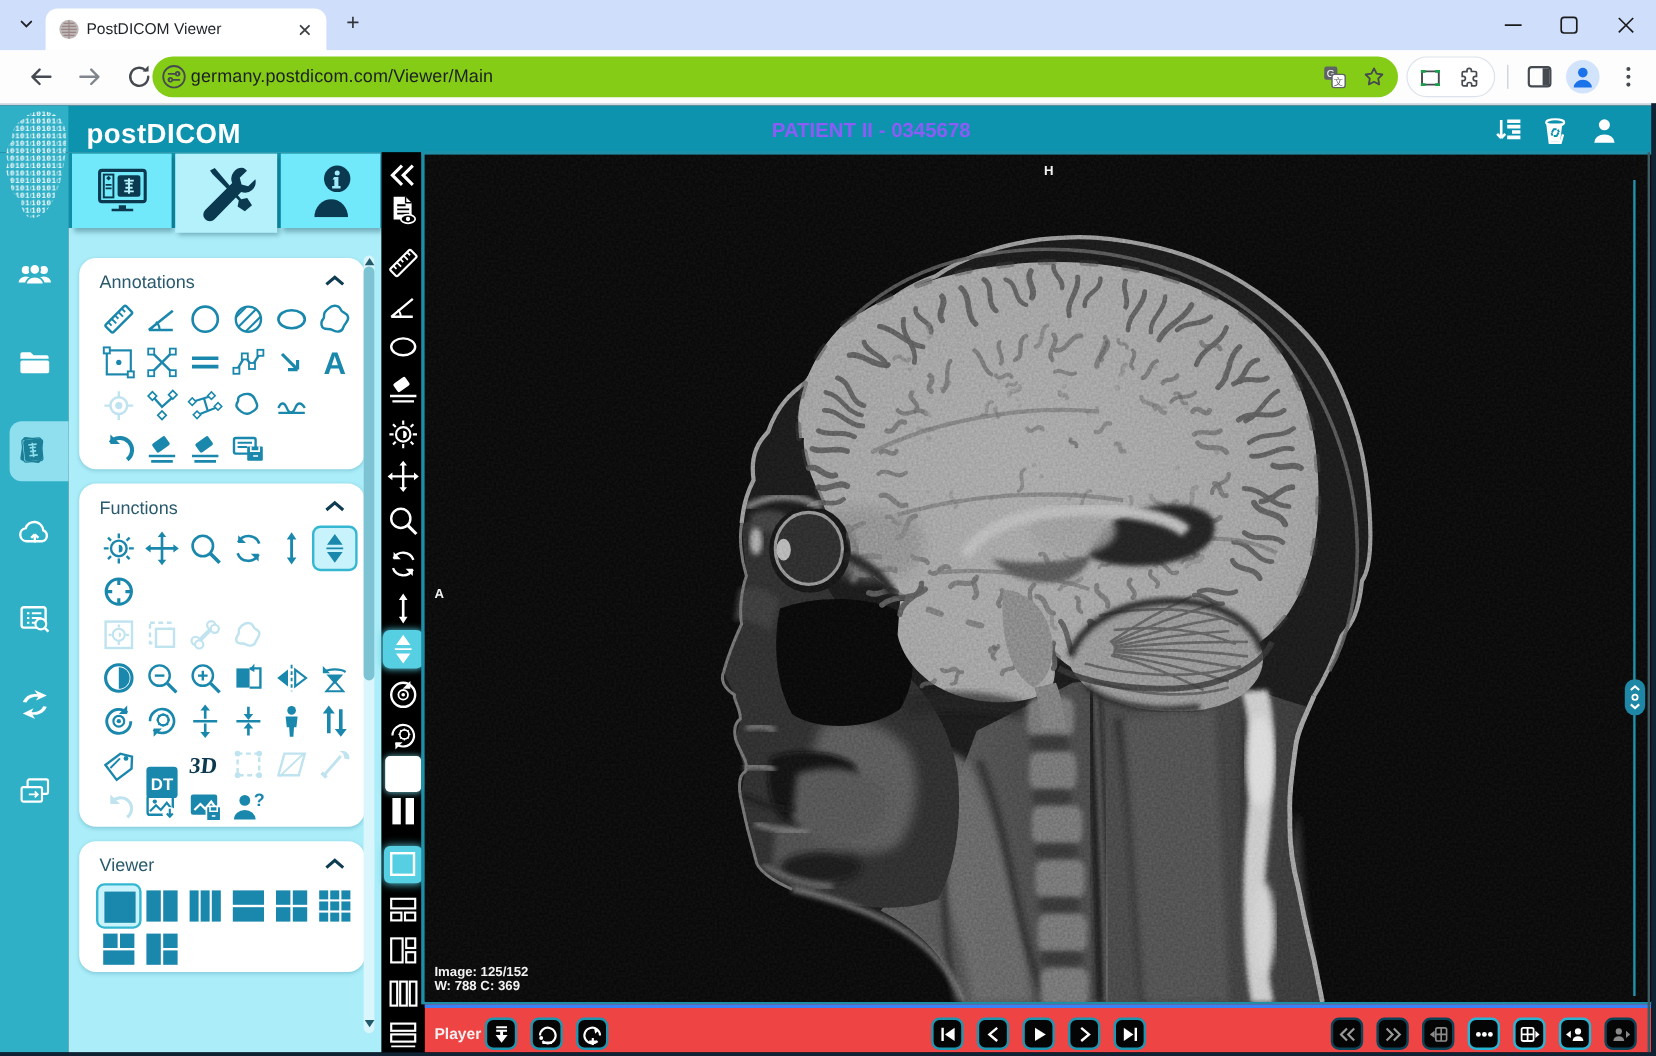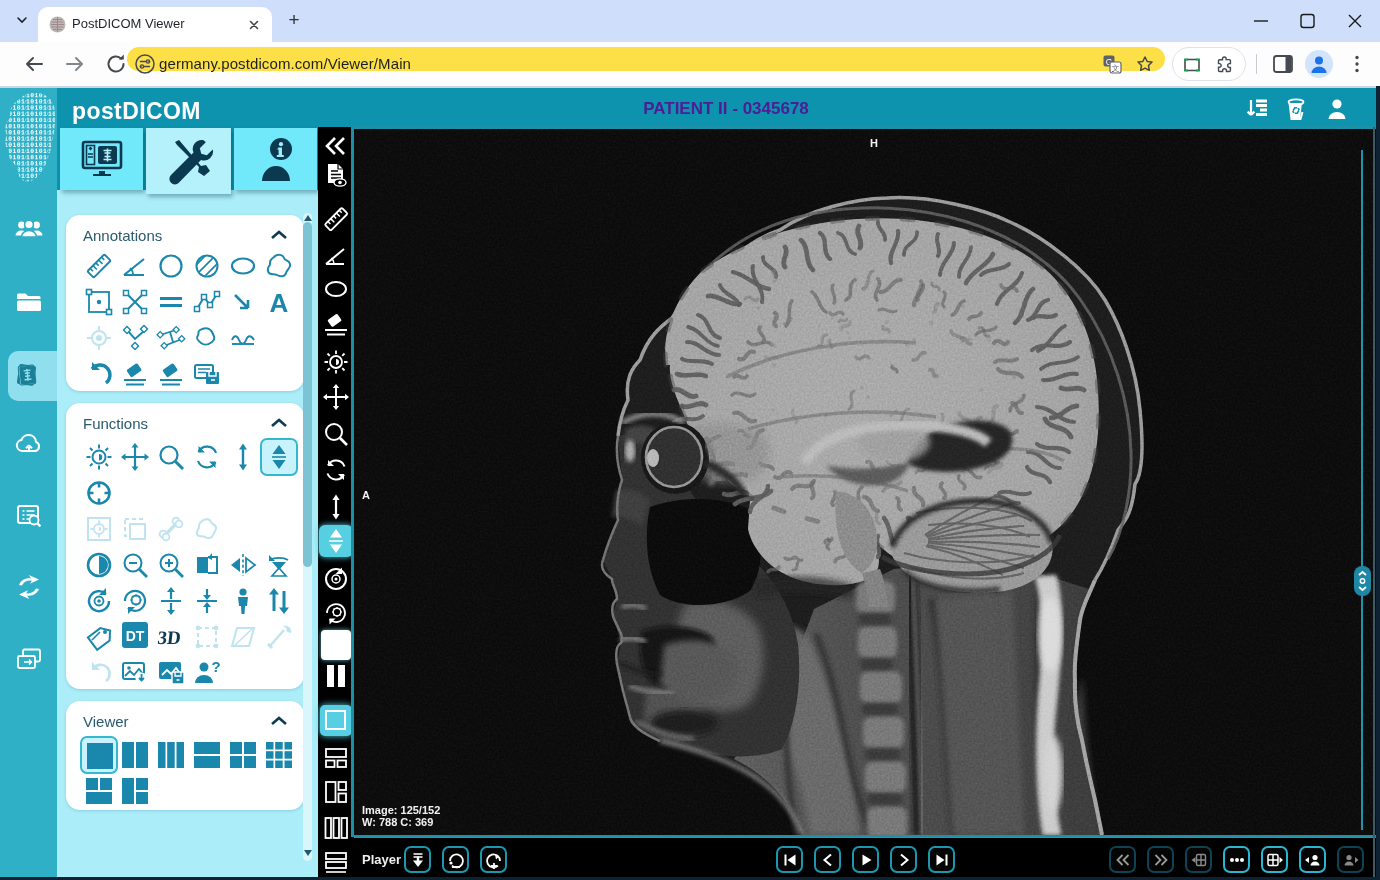--- a/index.html
+++ b/index.html
@@ -8,33 +8,33 @@
 
 
 #tabstrip { position:absolute; left:0; top:0; width:1380px; height:42px; background:#cfdffb; }
 #tab { position:absolute; left:38px; top:7px; width:234px; height:35px; background:#ffffff; border-radius:10px 10px 0 0; }
 #tab .title { position:absolute; left:34px; top:9px; font-size:13px; color:#1f2328; white-space:nowrap; }
 #tab .close { position:absolute; left:209px; top:11px; width:14px; height:14px; color:#444; font-size:15px; line-height:14px; }
 #tabchev { position:absolute; left:16px; top:14px; color:#1f2328; font-size:12px; }
 #newtab { position:absolute; left:284px; top:10px; width:20px; height:20px; color:#30343a; font-size:19px; line-height:20px; text-align:center; }
 .winctl { position:absolute; top:0; width:46px; height:42px; color:#1b1b1b; }
 #toolbar { position:absolute; left:0; top:42px; width:1380px; height:44px; background:#fdfdfe; }
-#addrbar { position:absolute; left:127px; top:5px; width:1038px; height:24px; border-radius:17px; background:#fde047; }
+#addrbar { position:absolute; left:127px; top:5px; width:1038px; height:34px; border-radius:17px; background:#84cc16; }
 #url { position:absolute; left:32px; top:8px; font-size:15px; color:#1c2024; letter-spacing:0.1px; }
 .tbi { position:absolute; top:8px; width:28px; height:28px; }
 #extpill { position:absolute; left:1172px; top:5px; width:74px; height:34px; border:1px solid #dde3ea; background:#ffffff; border-radius:17px; }
 #chromeline { position:absolute; left:0; top:86px; width:1380px; height:2px; background:#cfd6e0; }
 
 
 #app { position:absolute; left:0; top:88px; width:1380px; height:792px; background:#000; }
 #winedge-r { position:absolute; left:1376px; top:86px; width:4px; height:794px; background:#0e2233; }
 #winedge-b { position:absolute; left:0; top:877px; width:1380px; height:3px; background:#0e2233; }
 #header { position:absolute; left:0; top:88px; width:1377px; height:39px; background:#0d93ae; }
 #logotext { position:absolute; left:72px; top:98px; color:#ffffff; font-size:23px; font-weight:bold; letter-spacing:0.4px; }
-#headtitle { position:absolute; left:72px; top:99px; width:1308px; text-align:center; color:#4c1d95; font-size:17px; font-weight:bold; }
+#headtitle { position:absolute; left:72px; top:99px; width:1308px; text-align:center; color:#8b5cf6; font-size:17px; font-weight:bold; }
 .hic { position:absolute; top:96px; width:26px; height:26px; color:#fff; }
 
 #sidebar { position:absolute; left:0; top:127px; width:57px; height:750px; background:#2fb0c7; }
 #sidebar-top { position:absolute; left:0; top:88px; width:57px; height:39px; background:#2fb0c7; }
 .sbi { position:absolute; left:14px; width:30px; height:30px; color:#fff; }
 #sbsel { position:absolute; left:8px; top:351px; width:49px; height:50px; background:#8fdfee; border-radius:10px 0 0 10px; }
 
 #panel { position:absolute; left:57px; top:127px; width:261px; height:750px; background:#abedf8; }
 .ptab { position:absolute; top:1px; width:83px; height:62px; background:#72e9fa; box-shadow:2px 3px 4px rgba(10,60,80,.35); }
 .ptab.sel { background:#b5f1fb; height:66px; }
@@ -51,21 +51,21 @@
 #midbar { position:absolute; left:318px; top:127px; width:36px; height:750px; background:#000; }
 .mbi { position:absolute; left:4px; width:28px; height:28px; color:#fff; }
 
 
 #vp { position:absolute; left:354px; top:129px; width:1022px; height:706px; background:#0a0a0a; }
 #vp-border-l { position:absolute; left:351px; top:127px; width:3px; height:708px; background:#1e8fa8; }
 #vp-border-t { position:absolute; left:351px; top:126px; width:1026px; height:3px; background:#1e8fa8; }
 #vp-border-b { position:absolute; left:351px; top:834px; width:1026px; height:3px; background:#1e8fa8; }
 .ovtext { position:absolute; color:#f2f2f2; font-size:11px; font-weight:bold; line-height:12px; white-space:pre; }
 
-#playerbar { position:absolute; left:354px; top:837px; width:1022px; height:40px; background:#000000; border-top:1px solid #3b82f6; }
+#playerbar { position:absolute; left:354px; top:837px; width:1022px; height:40px; background:#ef4444; border-top:3px solid #3b82f6; }
 .pbtn { position:absolute; top:8px; width:27px; height:27px; border:2px solid #1f96b0; border-radius:7px; color:#fff; background:#050505; }
 .pbtn.dim { border-color:#0d4356; color:#6e6e6e; }
 .pbtn svg { position:absolute; left:50%; top:50%; transform:translate(-50%,-50%); }
 #playerlabel { position:absolute; left:8px; top:14px; color:#f0f0f0; font-size:13px; font-weight:bold; }
 </style>
 </head>
 <body>
 <div id="stage">
   <div id="tabstrip">
     <div id="tabchev"><svg width="12" height="12" viewBox="0 0 12 12">
@@ -486,21 +486,21 @@
           </svg></div>
       <div class="gi" style="left:198px;top:183px"><svg viewBox="0 0 30 30">
             <path d="M10 5v20M20 25V5" stroke="currentColor" stroke-width="3"></path>
             <path d="M10 2l-5 6.5h10zM20 28l-5-6.5h10z" fill="currentColor"></path>
           </svg></div>
       <div class="gi" style="left:18px;top:219px"><svg viewBox="0 0 30 30">
             <path d="M4 17L15 6l10 1 1 10L15 28l-2-2z" fill="none" stroke="currentColor" stroke-width="2" transform="rotate(8 15 15)"></path>
             <circle cx="21" cy="10" r="2" fill="currentColor"></circle>
             <path d="M8 18l8-8" stroke="currentColor" stroke-width="1.6"></path>
           </svg></div>
-      <div class="gi" style="left:54px;top:217px"><svg viewBox="0 0 30 30">
+      <div class="gi" style="left:54px;top:234px"><svg viewBox="0 0 30 30">
             <rect x="2" y="2" width="26" height="26" rx="3" fill="currentColor"></rect>
             <text x="15" y="21" text-anchor="middle" font-size="14" font-weight="bold" fill="#fff" font-family="Liberation Sans">DT</text>
           </svg></div>
       <div class="gi" style="left:90px;top:219px"><svg viewBox="0 0 30 30">
             <text x="15" y="22" text-anchor="middle" font-size="19" font-weight="bold" fill="#0c3950" font-family="Liberation Serif,serif" transform="skewX(-6)">3D</text>
           </svg></div>
       <div class="gi dis" style="left:126px;top:219px"><svg viewBox="0 0 30 30">
             <rect x="6" y="6" width="18" height="18" fill="none" stroke="currentColor" stroke-width="2" stroke-dasharray="4 3"></rect>
             <circle cx="6" cy="6" r="2.4" fill="currentColor"></circle>
             <circle cx="24" cy="6" r="2.4" fill="currentColor"></circle>

